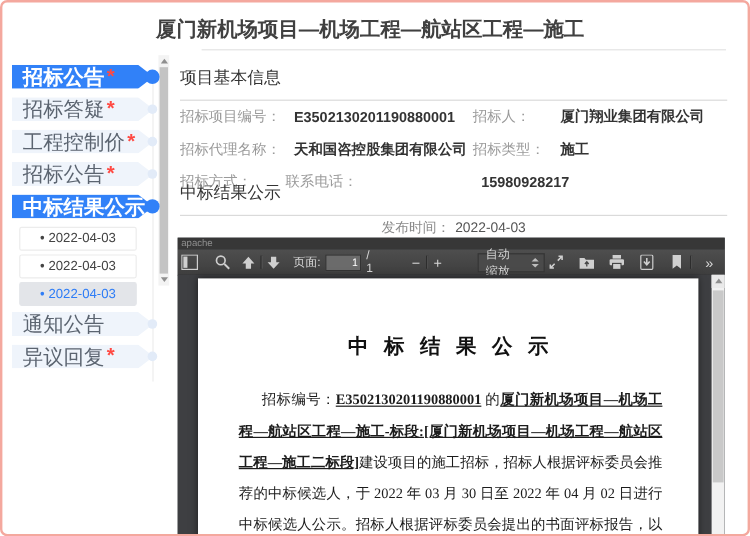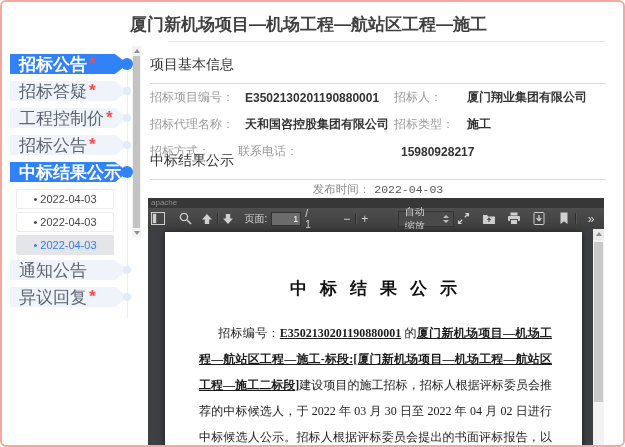--- a/index.html
+++ b/index.html
@@ -40,21 +40,21 @@
   .section-head{position:absolute;left:148px;width:456px;font-size:14px;font-weight:400;color:#333;
     padding-bottom:9px;border-bottom:1px solid #dadada;}
   #head-basic{top:54px;}
   #head-result{top:150px;}
   .info-grid{position:absolute;left:148px;top:87px;width:456px;display:grid;
     grid-template-columns:88px 156px 66px 1fr;row-gap:10px;font-size:12px;align-items:center;}
   .flabel{color:#9a9a9a;white-space:nowrap;}
   .fvalue{color:#333;font-weight:700;padding-left:7px;white-space:nowrap;}
   .publish{position:absolute;top:180px;left:148px;width:456px;text-align:center;
     font-size:11.5px;color:#8b8b8b;}
-  .publish .pdate{color:#555;margin-left:4px;font-family:Liberation Mono, monospace;}
+  .publish .pdate{color:#555;margin-left:4px;}
   
   .viewer{position:absolute;left:146px;top:196px;width:456px;height:321px;background:#3e3f42;overflow:hidden;}
   .server-strip{height:10px;font-size:8px;line-height:10px;color:#909090;background:#373737;padding-left:3px;}
   .toolbar{height:21px;background:linear-gradient(#4e4e4e,#3e3e3e);border-bottom:1px solid #282828;
     display:flex;align-items:center;padding:0 2px;color:#d6d6d6;font-size:10px;}
   .tbtn{width:19px;height:17px;display:flex;align-items:center;justify-content:center;cursor:pointer;border-radius:2px;}
   .tsep{width:1px;height:11px;background:#2d2d2d;border-right:1px solid #575757;margin:0 2px;}
   .tlabel{margin:0 4px 0 8px;white-space:nowrap;}
   .page-input{width:24px;height:12px;background:#6b6b6b;border:1px solid #333;color:#fff;
     font-size:9px;text-align:right;padding:0 2px;font-family:"Liberation Sans",sans-serif;}

